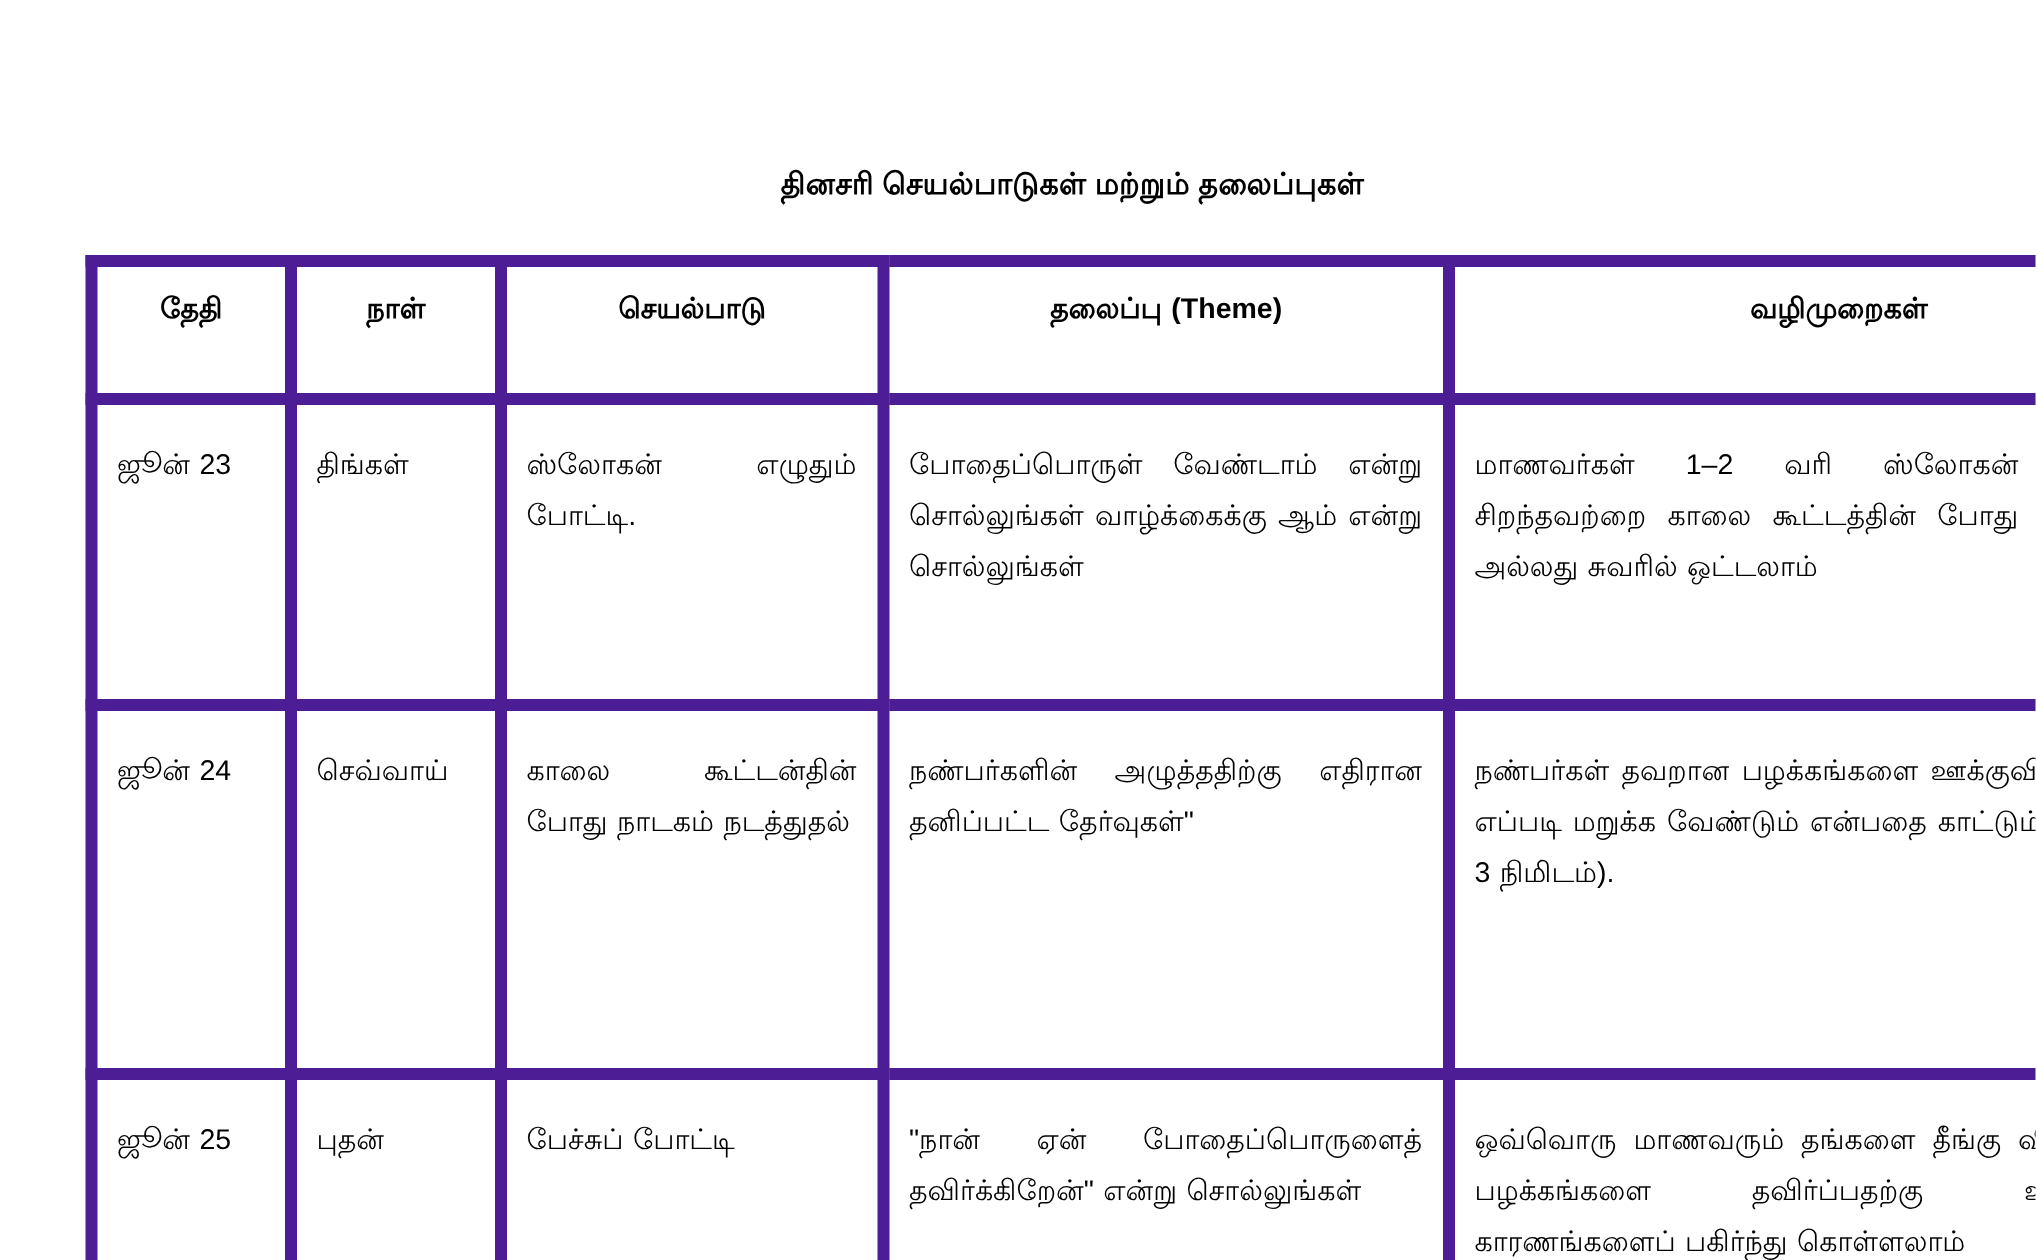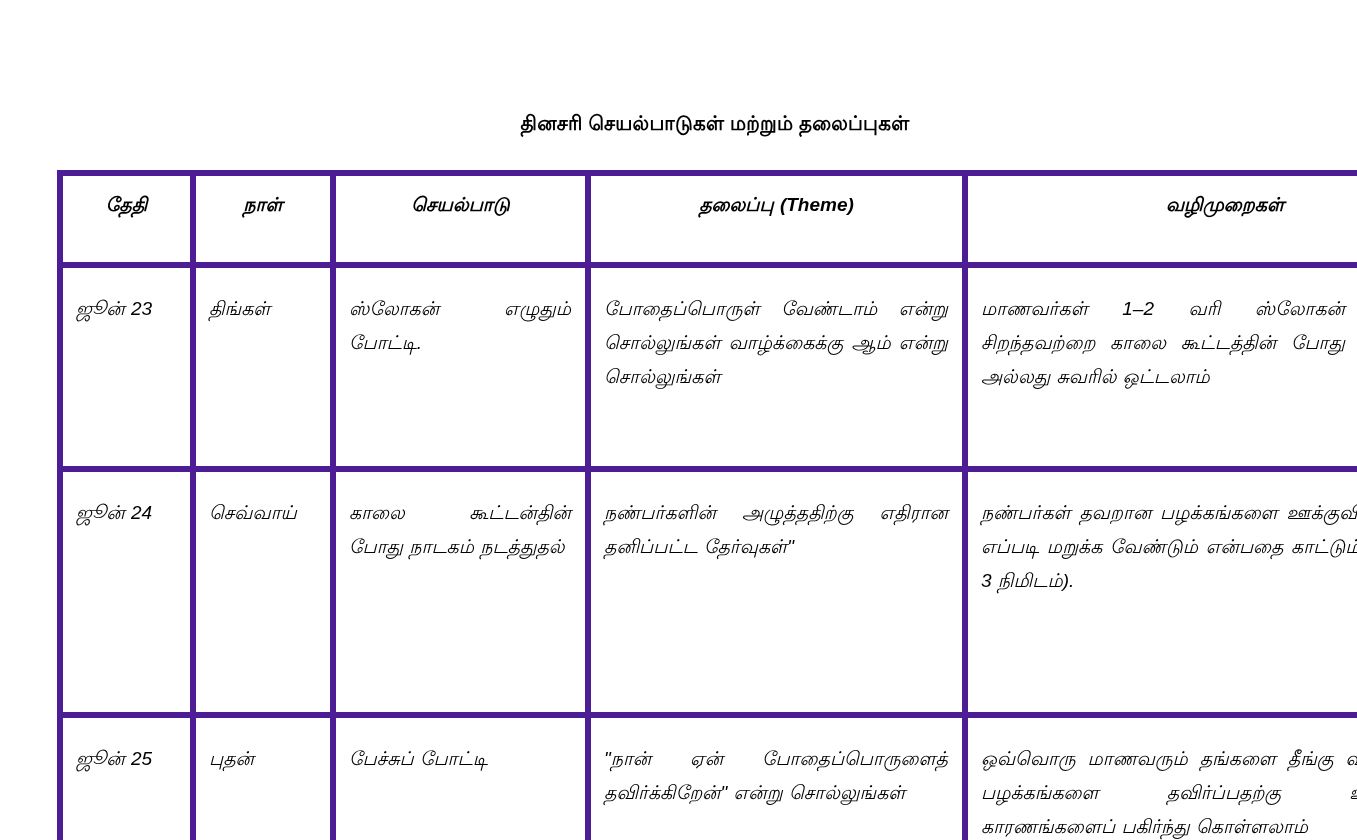--- a/index.html
+++ b/index.html
@@ -29,27 +29,26 @@
   table.schedule {
     position: absolute;
     top: 170px;
     left: 57px;
     width: 1425px;
     border-collapse: collapse;
     table-layout: fixed;
   }
   table.schedule th,
   table.schedule td {
-    border: 6px solid #4c1d95;
+    border: 8px solid #4c1d95;
     vertical-align: top;
     box-sizing: border-box;
     font-size: 19px;
     line-height: 34px;
     word-spacing: 1px;
-    font-style: italic;
   }
   table.schedule th {
     font-weight: bold;
     text-align: center;
     padding: 12px 8px 0 8px;
     height: 92px;
   }
   table.schedule td {
     padding: 24px 14px 0 13px;
   }

